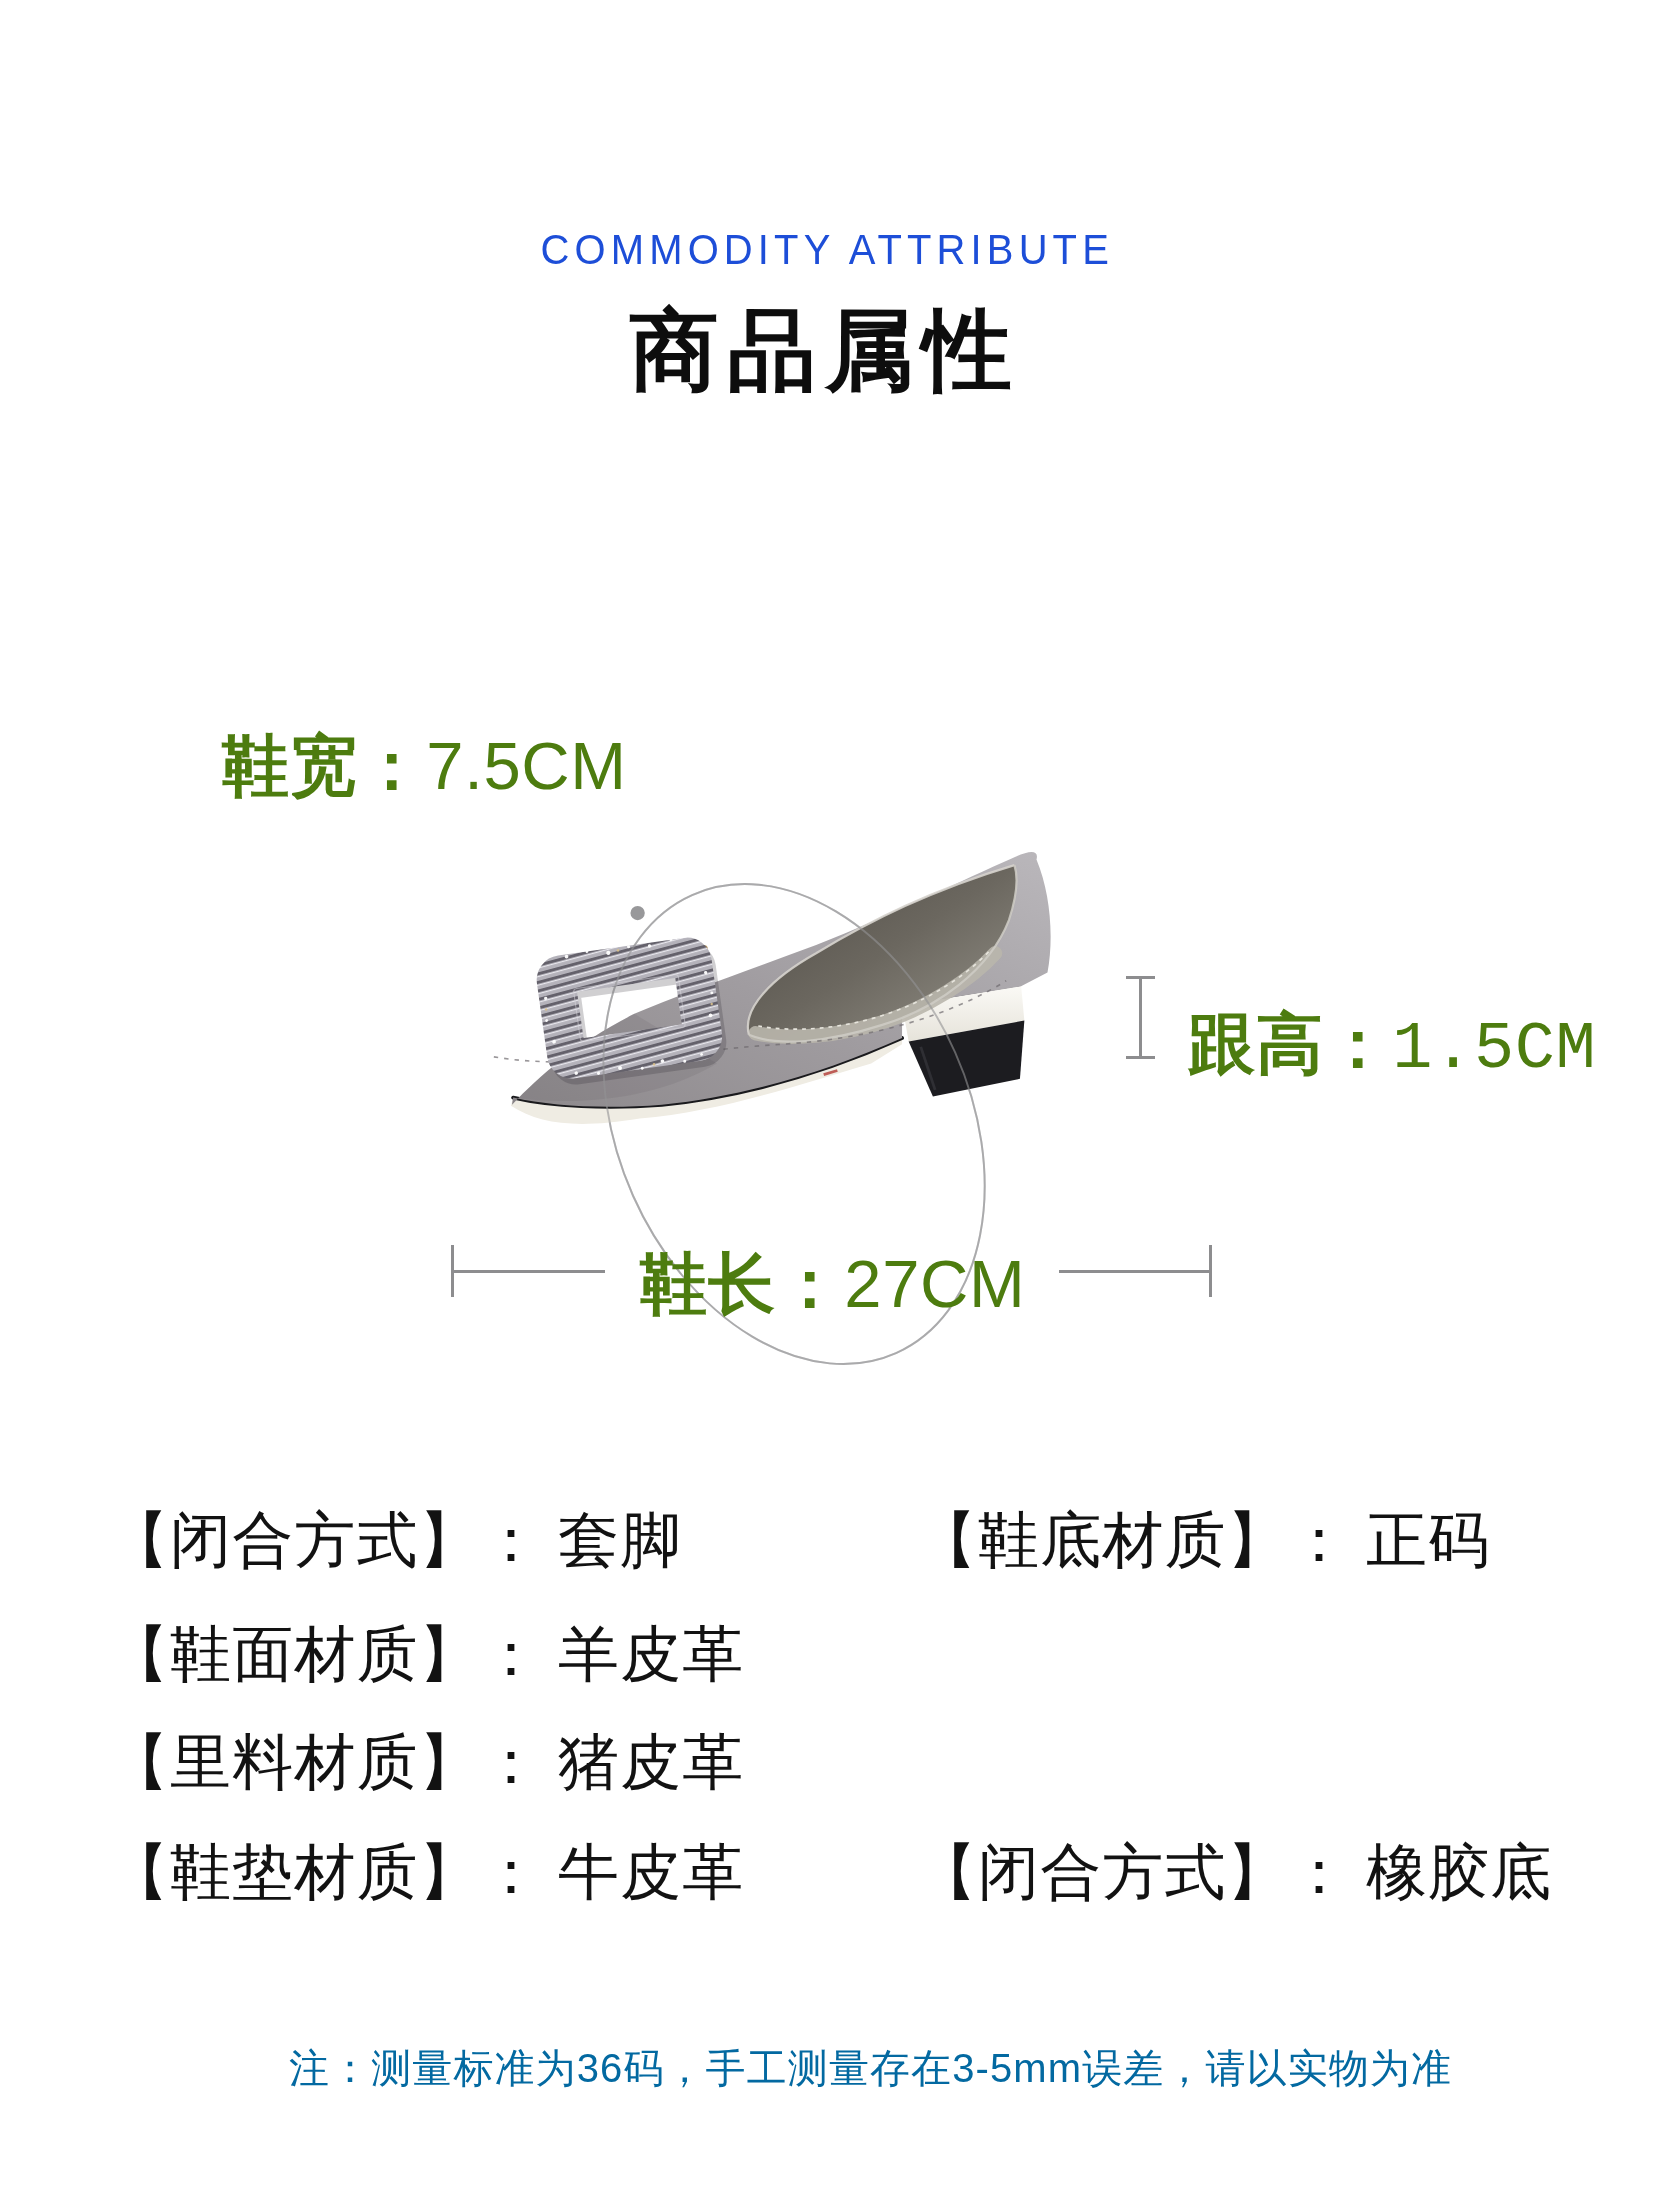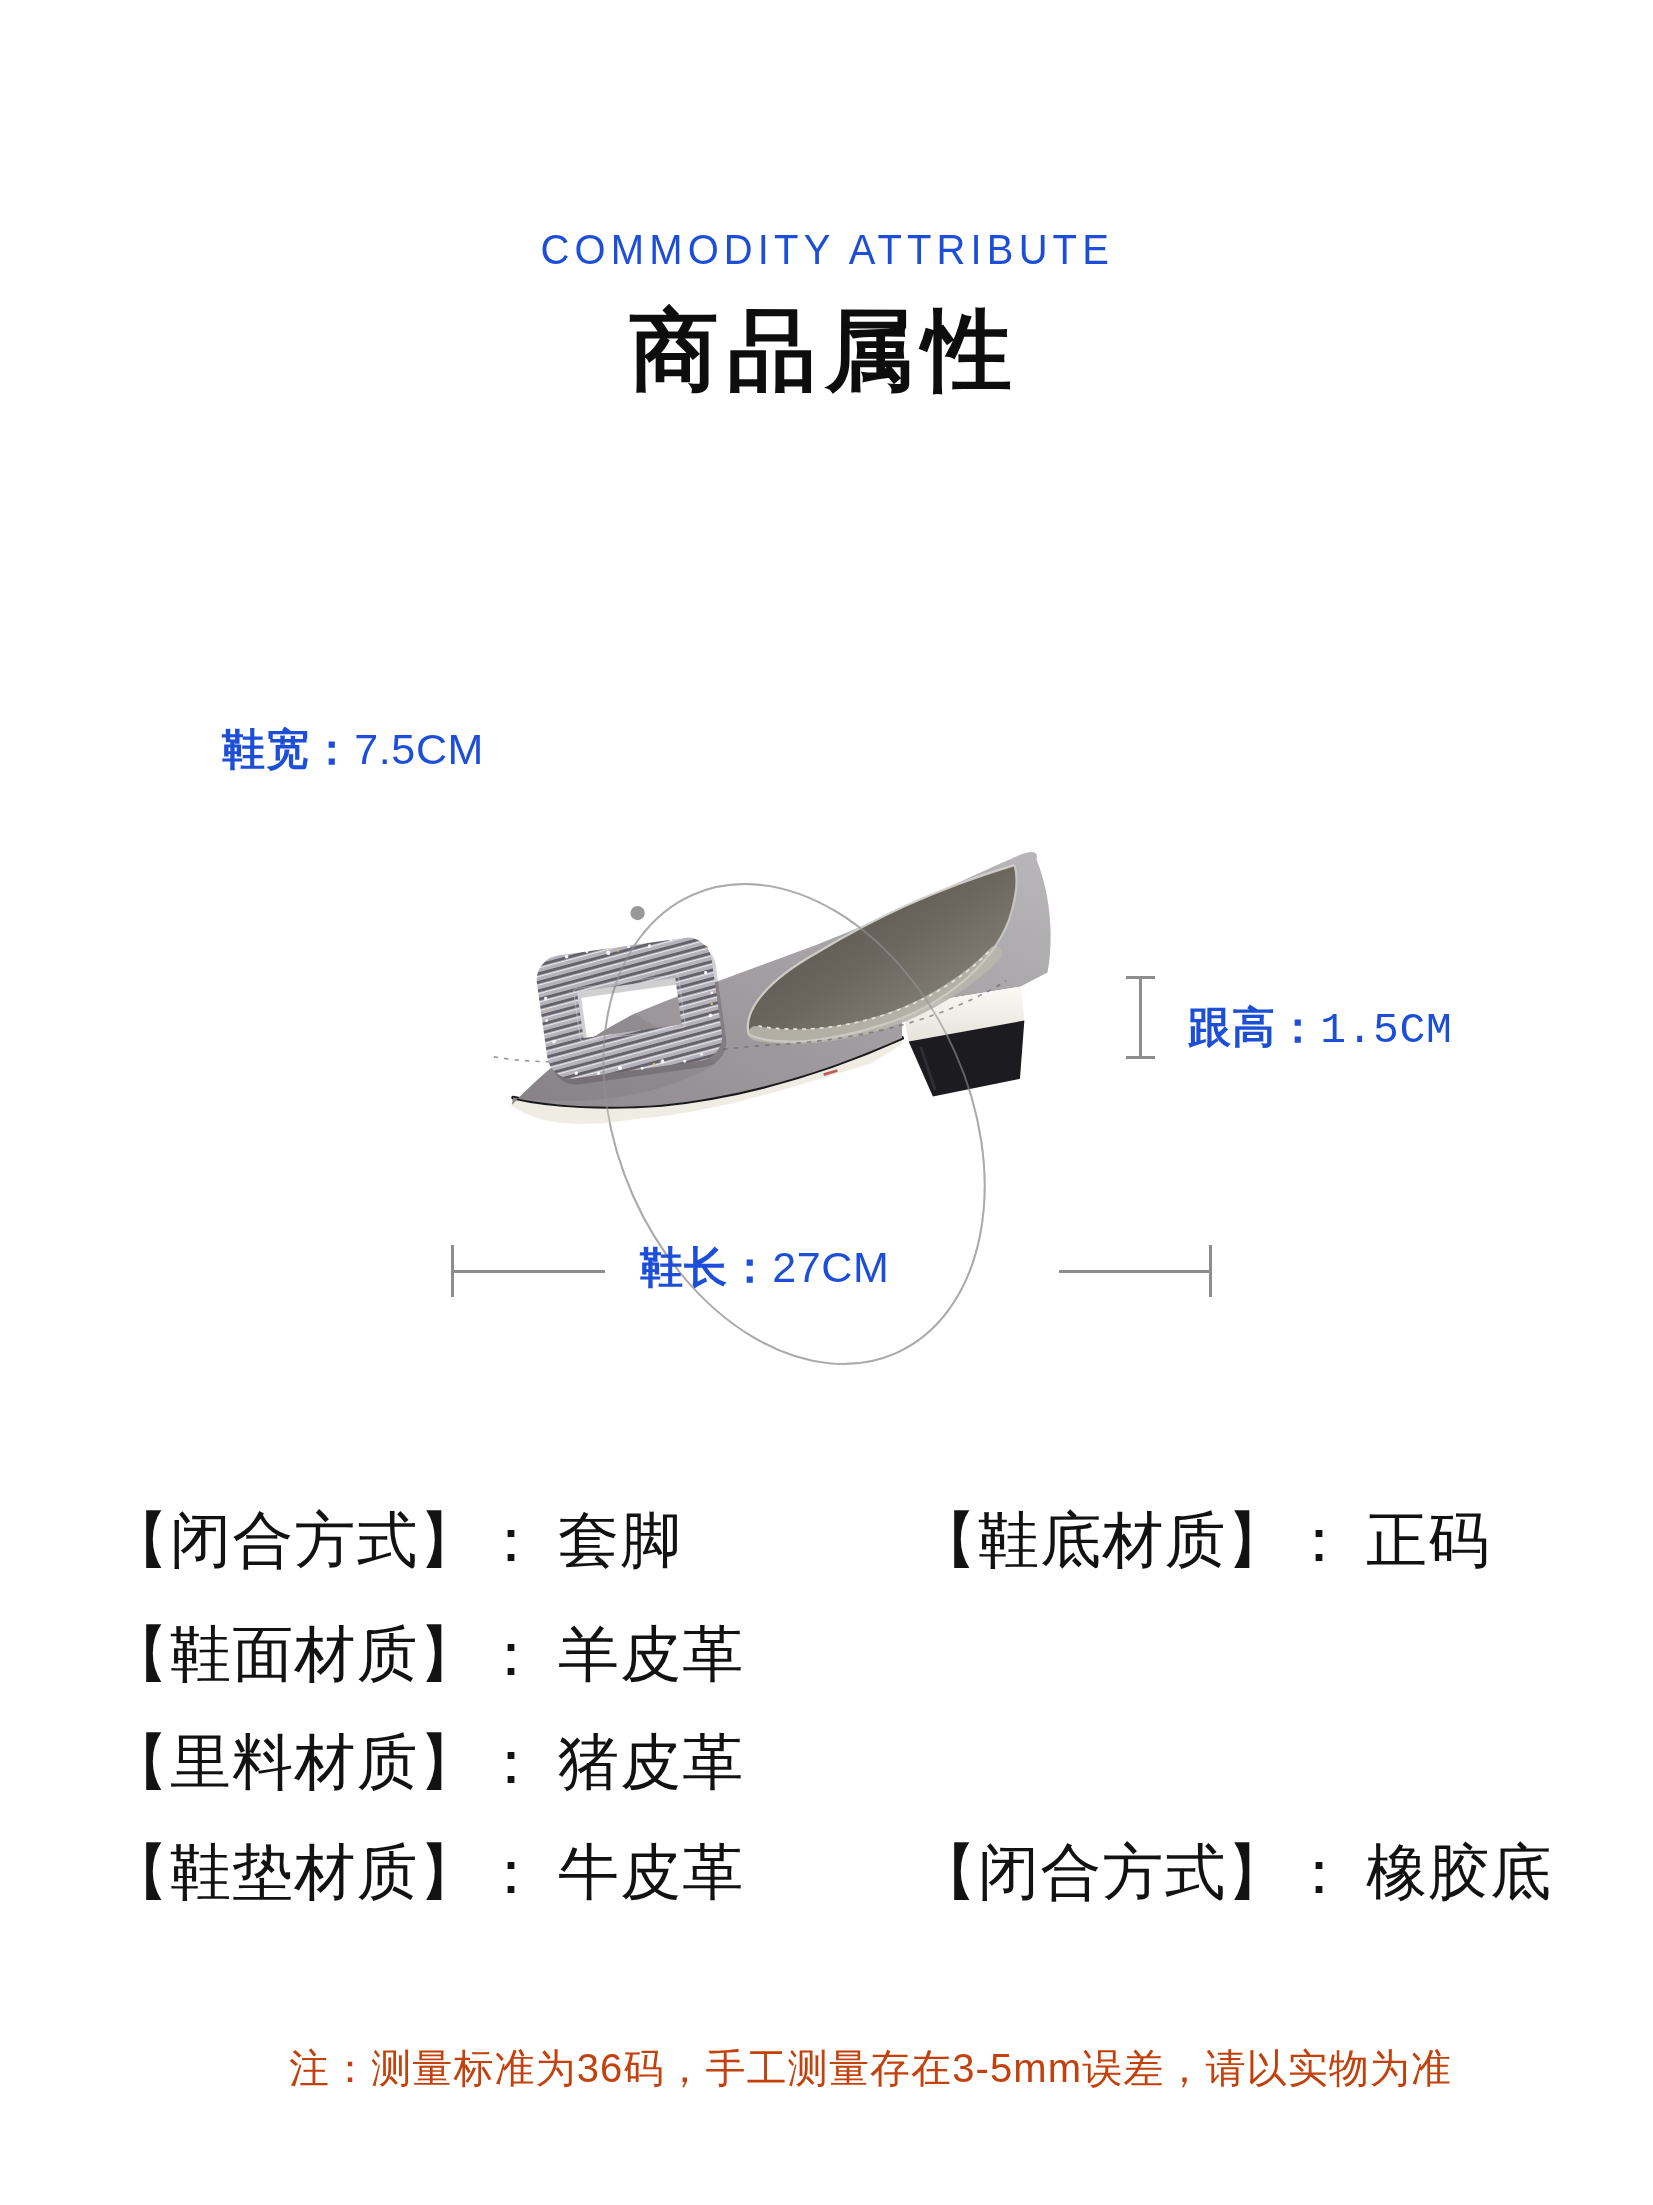--- a/index.html
+++ b/index.html
@@ -12,21 +12,21 @@
   .title-en{
     left:0;right:0;top:225px;text-align:center;
     font-size:43px;font-weight:400;letter-spacing:5.5px;color:#1d4ed8;white-space:nowrap;
   }
   .title-en .squeeze{display:inline-block;transform:scaleX(.93);transform-origin:center;}
   .title-zh{
     left:0;right:4px;top:291px;text-align:center;
     font-size:89px;font-weight:700;letter-spacing:8.8px;color:#0d0d0d;white-space:nowrap;
   }
   
-  .measure{white-space:nowrap;font-size:43px;color:#1d4ed8;text-align:right;}
+  .measure{white-space:nowrap;font-size:67px;color:#4d7c0f;text-align:right;}
   .measure .cjk{font-weight:600;letter-spacing:1.1px;}
   .measure .num{font-weight:300;letter-spacing:0.6px;}
   .m-width{left:222px;top:721px;}
   .m-heel{left:1188px;top:999px;font-family:Liberation Mono, monospace;}
   .m-length{left:640px;top:1239px;}
   
   .mark{background:#8d8d8f;}
   .ib-line{left:1139px;top:977px;width:2.8px;height:80px;}
   .ib-cap-top{left:1126px;top:976px;width:29px;height:2.8px;}
   .ib-cap-bot{left:1126px;top:1056px;width:29px;height:2.8px;}
@@ -37,21 +37,21 @@
   
   .attr{white-space:nowrap;font-size:61px;font-weight:500;color:#121212;letter-spacing:1.1px;}
   .attr .val{margin-left:15.4px;}
   .a1{left:108px; top:1500px;}
   .a2{left:916px;top:1500px;}
   .a3{left:108px; top:1614px;}
   .a4{left:108px; top:1722px;}
   .a5{left:108px; top:1832px;}
   .a6{left:916px;top:1832px;}
   
-  .note{left:289px;top:2041px;font-size:40px;font-weight:500;color:#c2410c;white-space:nowrap;letter-spacing:1.1px;}
+  .note{left:289px;top:2041px;font-size:40px;font-weight:500;color:#0369a1;white-space:nowrap;letter-spacing:1.1px;}
   
   .shoe-wrap{left:331px;top:788px;width:827px;height:617px;}
 </style>
 </head>
 <body>
 
 <div class="abs title-en">
   <span class="squeeze">COMMODITY ATTRIBUTE</span>
 </div>
 <div class="abs title-zh">商品属性</div>

